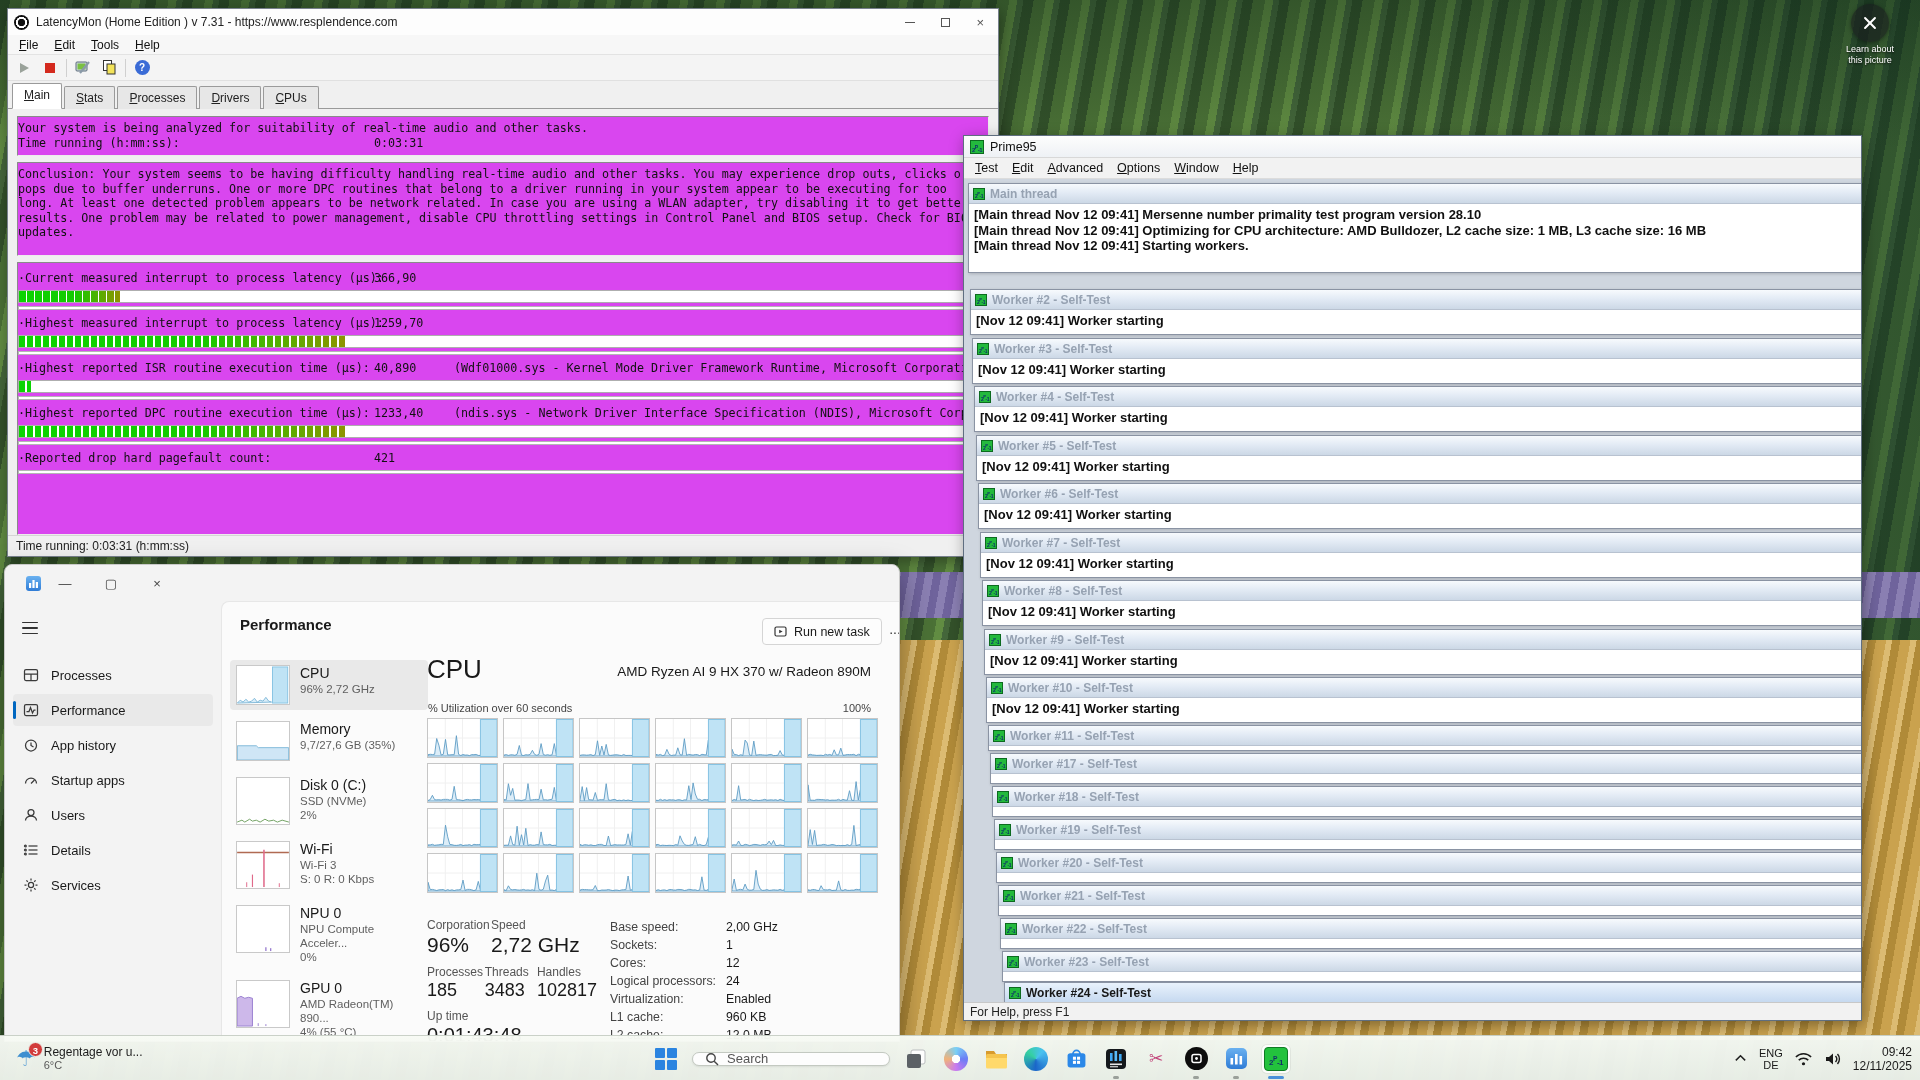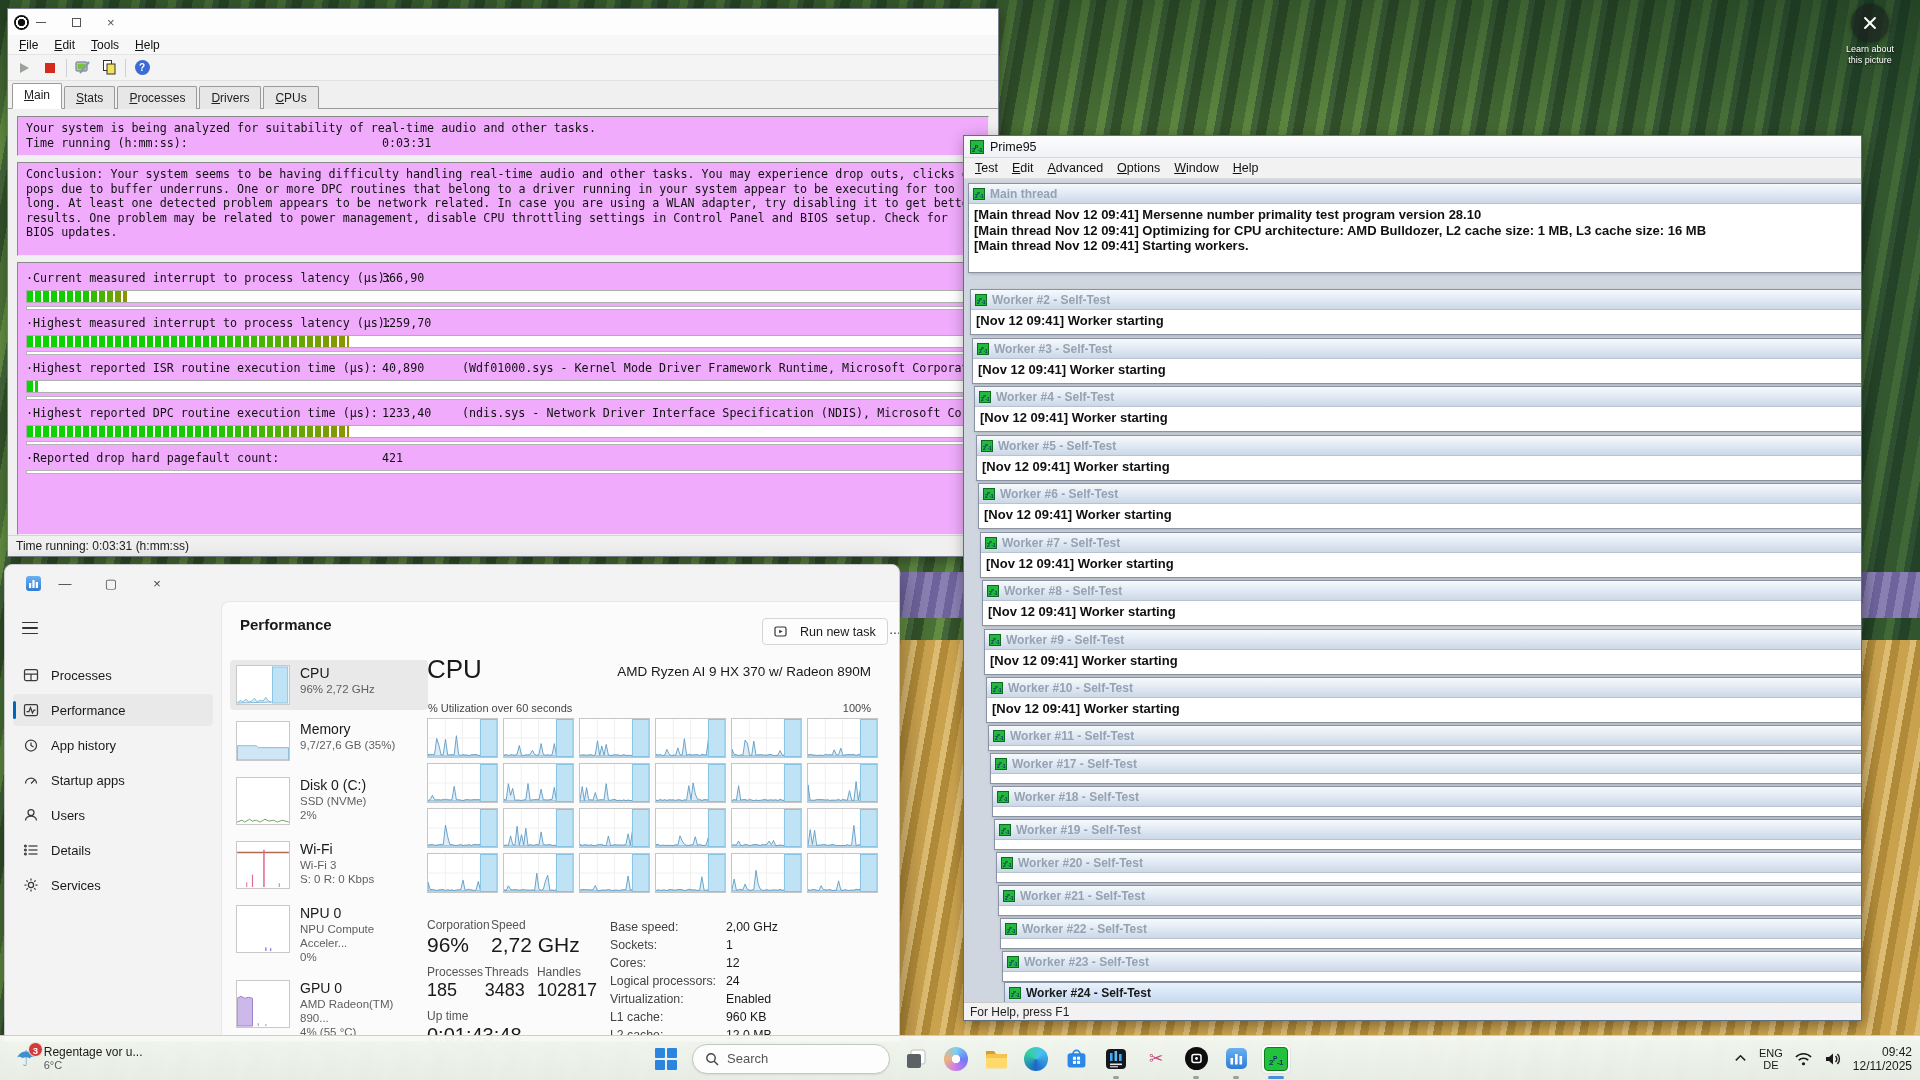--- a/index.html
+++ b/index.html
@@ -48,21 +48,21 @@
   .play-tri{width:0;height:0;border-left:9px solid #9aa29a;border-top:5px solid transparent;border-bottom:5px solid transparent}
   .stop-sq{width:10px;height:10px;background:#d42a1e}
   .help-circ{width:15px;height:15px;border-radius:50%;background:#3a6bd6;color:#fff;font:700 10px/15px "Liberation Sans";text-align:center}
   .lm-tabs{height:28px;display:flex;align-items:flex-end;padding:0 4px;background:#f0f0f0;border-bottom:1px solid #9a9a9a;
     font-family:"Liberation Sans",sans-serif;font-size:12px}
   .lm-tab{display:inline-block;padding:4px 11px;border:1px solid #9a9a9a;border-bottom:none;margin-right:2px;background:#e7e7e7;
     border-radius:2px 2px 0 0;position:relative;top:1px;color:#222}
   .lm-tab::first-letter{text-decoration:underline}
   .lm-tab.active{background:#fff;padding-bottom:6px;font-weight:400;z-index:2;border-bottom:1px solid #fff}
   .lm-content{padding:7px 9px 0 9px}
-  .lm-box{background:#f0abfc;border:1px solid;border-color:#8a8a8a #ececec #ececec #8a8a8a;padding:4px 8px;
+  .lm-box{background:#d946ef;border:1px solid;border-color:#8a8a8a #ececec #ececec #8a8a8a;padding:4px 0;
     font-size:11.7px;line-height:15px;color:#111}
   .lm-box1 .row{display:flex}
   .lm-box1 .lab{width:356px}
   .lm-box2{margin-top:6px;height:94px;line-height:14.6px}
   .lm-box3{margin-top:6px;height:273px;padding-top:8px}
   .lm-row{margin-bottom:6px}
   .lm-line{display:flex;white-space:nowrap;overflow:hidden;margin-bottom:4px}
   .lm-lab{width:356px;flex:none}
   .lm-val{width:80px;flex:none}
   .lm-det{flex:1;overflow:hidden}
@@ -87,21 +87,21 @@
   .tm-burger{width:40px;height:34px;margin-left:12px;border-radius:4px;display:flex;flex-direction:column;justify-content:center;gap:4px;padding-left:5px}
   .tm-burger i{display:block;width:16px;height:1.6px;background:#333;border-radius:1px}
   .tm-nav{margin-top:14px;padding:0 8px}
   .tm-nav-item{height:32px;display:flex;align-items:center;gap:12px;padding:0 10px;border-radius:4px;margin-bottom:3px;
     font-size:13px;color:#191919;position:relative}
   .tm-nav-item.sel{background:#e9e9e9}
   .tm-nav-item.sel::before{content:"";position:absolute;left:0;top:7px;width:3px;height:18px;border-radius:2px;background:#0067c0}
   .tm-nav-item svg{flex:none}
   .tm-main{position:absolute;left:216px;top:36px;right:0;bottom:0;background:#fbfbfb;border-radius:8px 0 0 0;border:1px solid #e7e7e7;border-right:none;border-bottom:none}
   .tm-header{position:absolute;left:18px;top:14px;font-size:15px;font-weight:700;color:#1a1a1a}
-  .tm-runbtn{position:absolute;left:540px;top:16px;height:27px;padding:0 11px;display:flex;align-items:center;gap:13px;
+  .tm-runbtn{position:absolute;left:540px;top:16px;height:27px;padding:0 11px;display:flex;align-items:center;gap:7px;
     background:#fdfdfd;border:1px solid #d5d5d5;border-radius:4px;font-size:12.5px;color:#1a1a1a}
   .tm-more{position:absolute;left:660px;top:16px;width:26px;height:27px;text-align:center;font-size:14px;color:#333;line-height:22px}
   .tm-list{position:absolute;left:8px;top:58px;width:198px}
   .tm-item{display:flex;gap:10px;padding:5px 6px;border-radius:4px;margin-bottom:6px;align-items:flex-start}
   .tm-item.sel{background:#e9e9e9}
   .tm-thumb{flex:none;border:1px solid #c9c9c9;background:#fff}
   .tm-item-name{font-size:14px;color:#191919;line-height:17px}
   .tm-item-sub{font-size:11.5px;color:#5f5f5f;line-height:14px}
   .tm-detail-title{position:absolute;left:205px;top:52px;font-size:26px;font-weight:400;color:#191919}
   .tm-subtitle{position:absolute;right:28px;top:62px;font-size:13.5px;color:#191919}
@@ -149,21 +149,21 @@
     font:700 9.5px/15px "Liberation Sans";text-align:center;border:1.5px solid #eef2ea}
   .wtxt1{font-size:12px;color:#1c1c1c;line-height:14px}
   .wtxt2{font-size:11px;color:#5a5a5a;line-height:13px}
   .tb-center{position:absolute;left:652px;top:0;height:45px;display:flex;align-items:center;gap:12px}
   .tbicon{width:28px;height:28px;display:flex;align-items:center;justify-content:center;position:relative;border-radius:5px}
   .tbicon.running::after{content:"";position:absolute;bottom:-6px;left:11px;width:6px;height:3px;border-radius:2px;background:#9aa09a}
   .tbicon.activeapp{background:rgba(255,255,255,.8);box-shadow:0 0 0 1px rgba(0,0,0,.05)}
   .tbicon.activeapp::after{content:"";position:absolute;bottom:-6px;left:6px;width:16px;height:3px;border-radius:2px;background:#4a90d9}
   .startgrid{display:grid;grid-template-columns:10px 10px;grid-gap:2px}
   .startgrid i{width:10px;height:10px;background:#2b84e0;border-radius:1px}
-  .searchpill{height:30px;width:198px;background:#fdfdfd;border:1px solid #c3c9c1;border-radius:15px;
+  .searchpill{height:14px;width:198px;background:#fdfdfd;border:1px solid #c3c9c1;border-radius:15px;
     display:flex;align-items:center;gap:8px;padding:0 12px;box-shadow:0 1px 2px rgba(0,0,0,.08)}
   .searchpill span{font-size:13px;color:#565656}
   .copilot{width:24px;height:24px;border-radius:50%;
     background:radial-gradient(circle at 50% 50%,#fff 0 24%,rgba(255,255,255,0) 26%),
     conic-gradient(#7ad0f5,#6a7df5,#c97af0,#f0b27a,#7ad0f5)}
   .edgeball{width:24px;height:24px;border-radius:50%;background:conic-gradient(from 40deg,#49c1f0,#1b66c9 40%,#35d0a0 75%,#49c1f0)}
   .p95tile{width:24px;height:24px;background:#23c23d;border-radius:4px;border:1px solid #0f7a24;color:#12306b;
     font:700 8px/22px "Liberation Sans";text-align:center;letter-spacing:-.5px}
   .snipglyph{font-size:17px;color:#c2447a}
   .tb-tray{position:absolute;right:8px;top:0;height:45px;display:flex;align-items:center;gap:11px}
@@ -184,20 +184,21 @@
       <i class="x2"></i>
     </div>
   <div class="spot-text">
     <span>Learn about</span><br><span>this picture</span>
   </div>
 </div>
 
 <section class="win-classic lm">
   <div class="lm-titlebar">
     <span class="lm-logo"></span>
+    <span class="lm-title">LatencyMon (Home Edition ) v 7.31 - https://www.resplendence.com</span>
     <span class="winbtns">
       <span class="wb-min"></span>
       <span class="wb-max"></span>
       <span class="winbtn">×</span>
     </span>
   </div>
   <div class="lm-menubar" id="lm-menu">
       <span class="menu-item">File</span>
       <span class="menu-item">Edit</span>
       <span class="menu-item">Tools</span>

